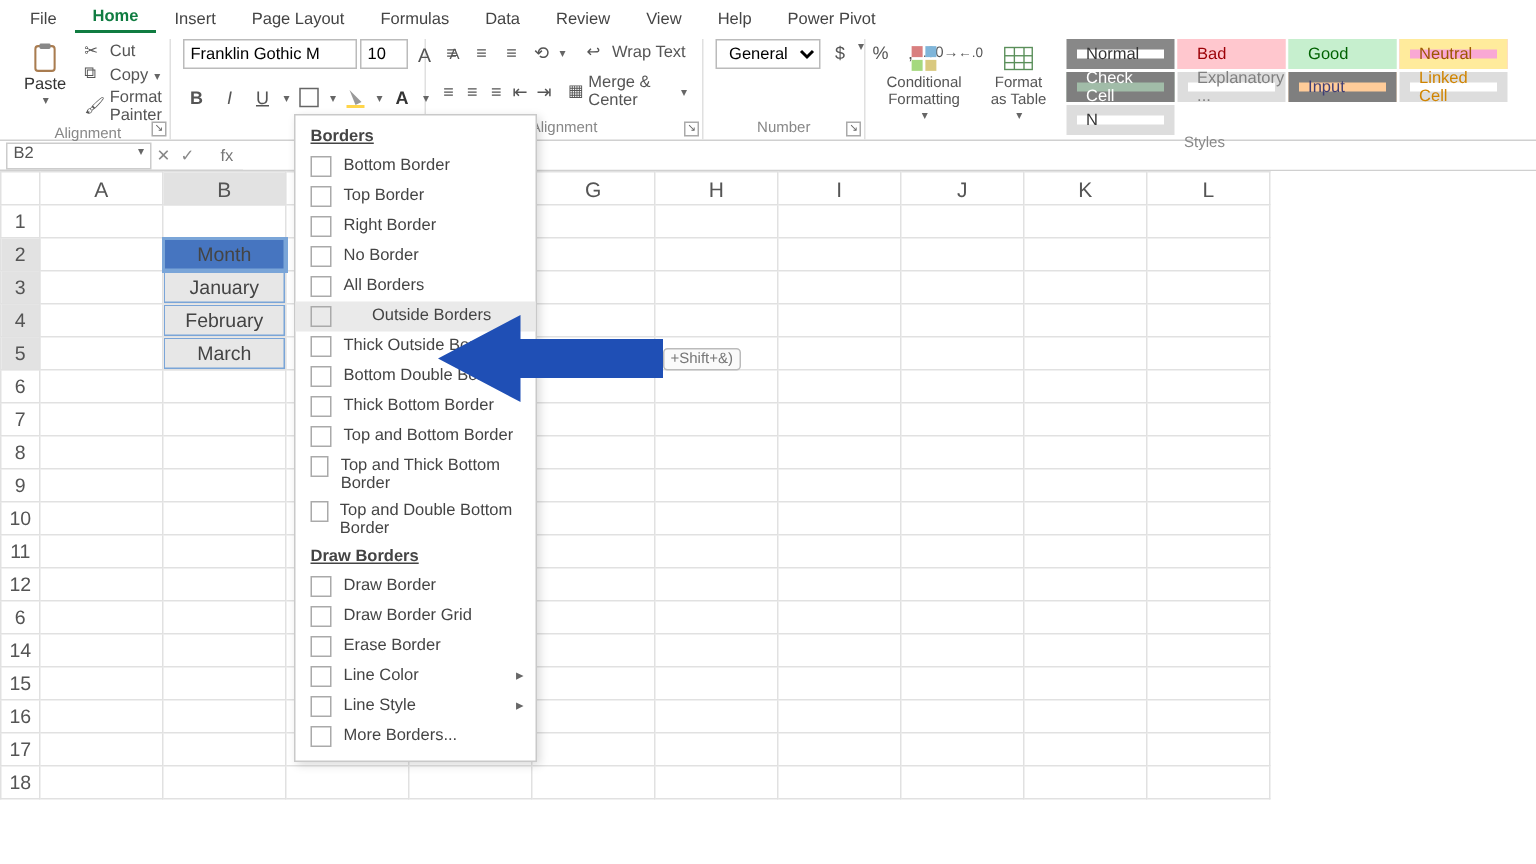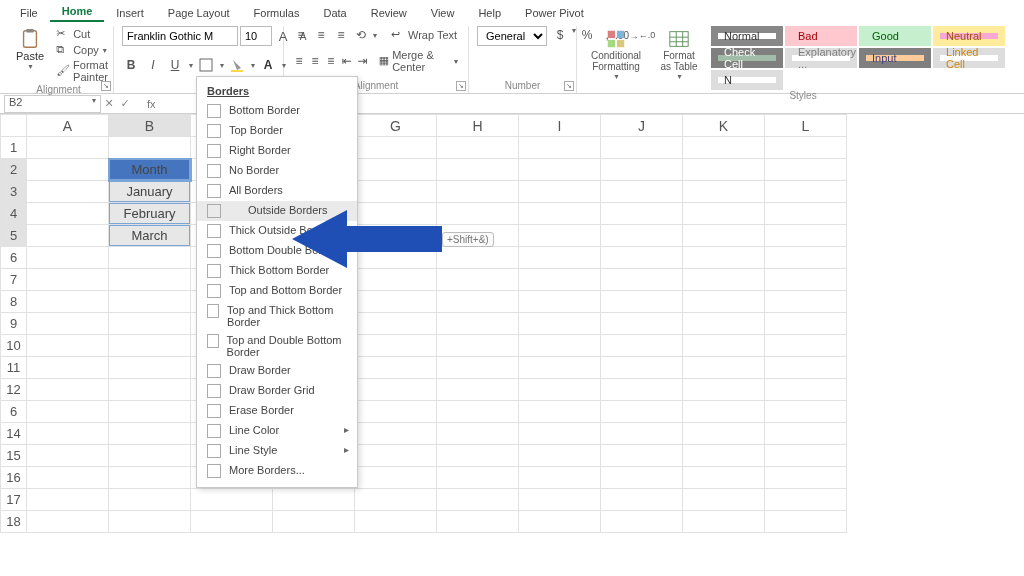--- a/index.html
+++ b/index.html
@@ -674,20 +674,21 @@
       <span>Top and Bottom Border</span>
     </div>
     <div class="dd-item">
       <span class="dd-icon"></span>
       <span>Top and Thick Bottom Border</span>
     </div>
     <div class="dd-item">
       <span class="dd-icon"></span>
       <span>Top and Double Bottom Border</span>
     </div>
+    <div class="dd-section">Draw Borders</div>
     <div class="dd-item">
       <span class="dd-icon"></span>
       <span>Draw Border</span>
     </div>
     <div class="dd-item">
       <span class="dd-icon"></span>
       <span>Draw Border Grid</span>
     </div>
     <div class="dd-item">
       <span class="dd-icon"></span>

